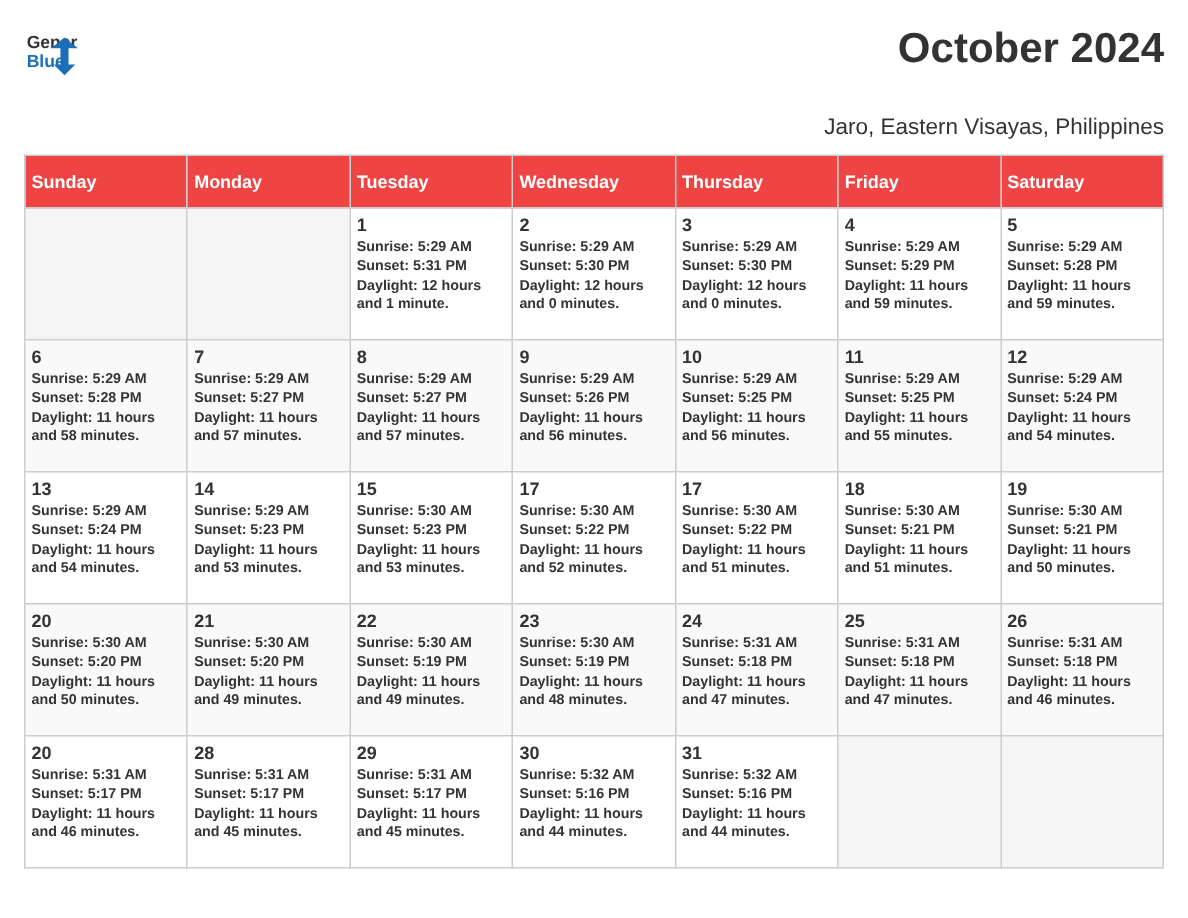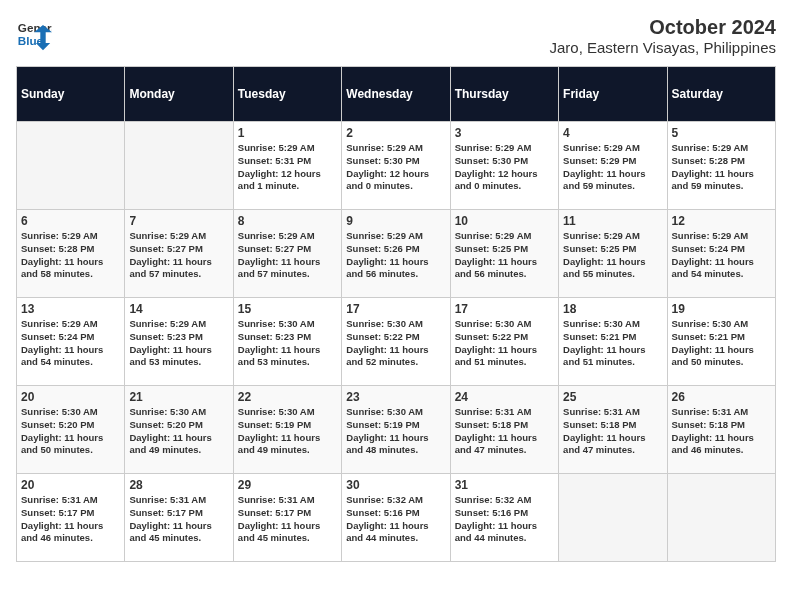--- a/index.html
+++ b/index.html
@@ -22,38 +22,39 @@
       gap: 4px;
     }
     .logo-icon {
       width: 36px;
       height: 36px;
     }
     .title-area {
       text-align: right;
     }
     .month-title {
-      font-size: 20px;
+      font-size: 28px;
       font-weight: bold;
       color: #333;
     }
     .location-title {
       font-size: 15px;
       color: #333;
+      margin-top: 28px;
     }
     table {
       width: 100%;
       border-collapse: collapse;
       table-layout: fixed;
     }
     th {
-      background: #0f172a;
+      background: #ef4444;
       color: #fff;
       font-size: 12px;
-      padding: 20px 4px;
+      padding: 10px 4px;
       text-align: left;
       border: 1px solid #ccc;
     }
     td {
       border: 1px solid #ccc;
       vertical-align: top;
       padding: 4px;
       font-size: 10px;
       color: #333;
       height: 88px;

